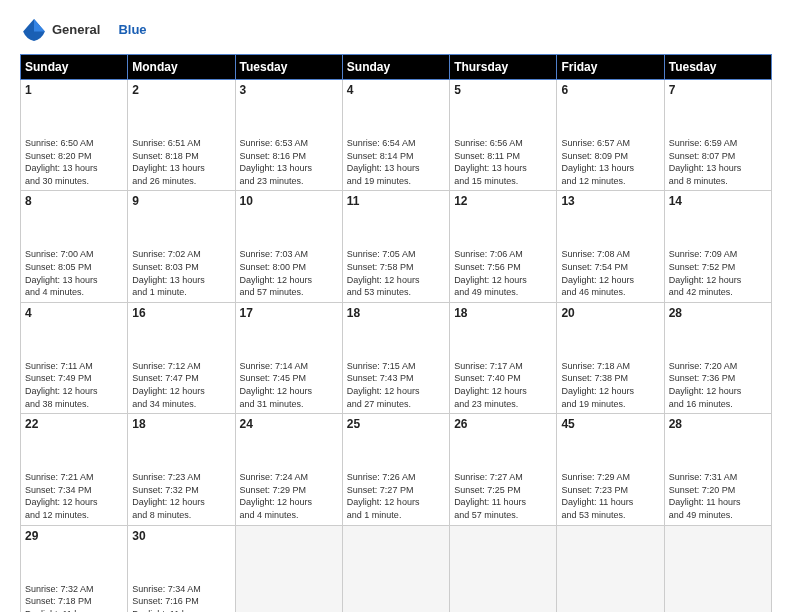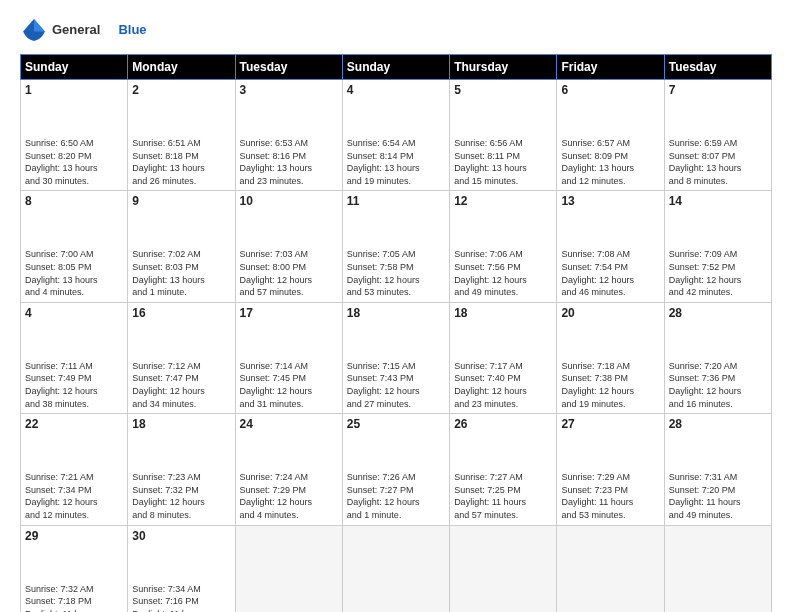--- a/index.html
+++ b/index.html
@@ -232,21 +232,21 @@
           </td>
           <td>
             <span class="day-num">25</span>
             <div class="day-info">Sunrise: 7:26 AM<br>Sunset: 7:27 PM<br>Daylight: 12 hours<br>and 1 minute.</div>
           </td>
           <td>
             <span class="day-num">26</span>
             <div class="day-info">Sunrise: 7:27 AM<br>Sunset: 7:25 PM<br>Daylight: 11 hours<br>and 57 minutes.</div>
           </td>
           <td>
-            <span class="day-num">27</span>
+            <span class="day-num">45</span>
             <div class="day-info">Sunrise: 7:29 AM<br>Sunset: 7:23 PM<br>Daylight: 11 hours<br>and 53 minutes.</div>
           </td>
           <td>
             <span class="day-num">28</span>
             <div class="day-info">Sunrise: 7:31 AM<br>Sunset: 7:20 PM<br>Daylight: 11 hours<br>and 49 minutes.</div>
           </td>
         </tr>
         <tr>
           <td>
             <span class="day-num">29</span>

